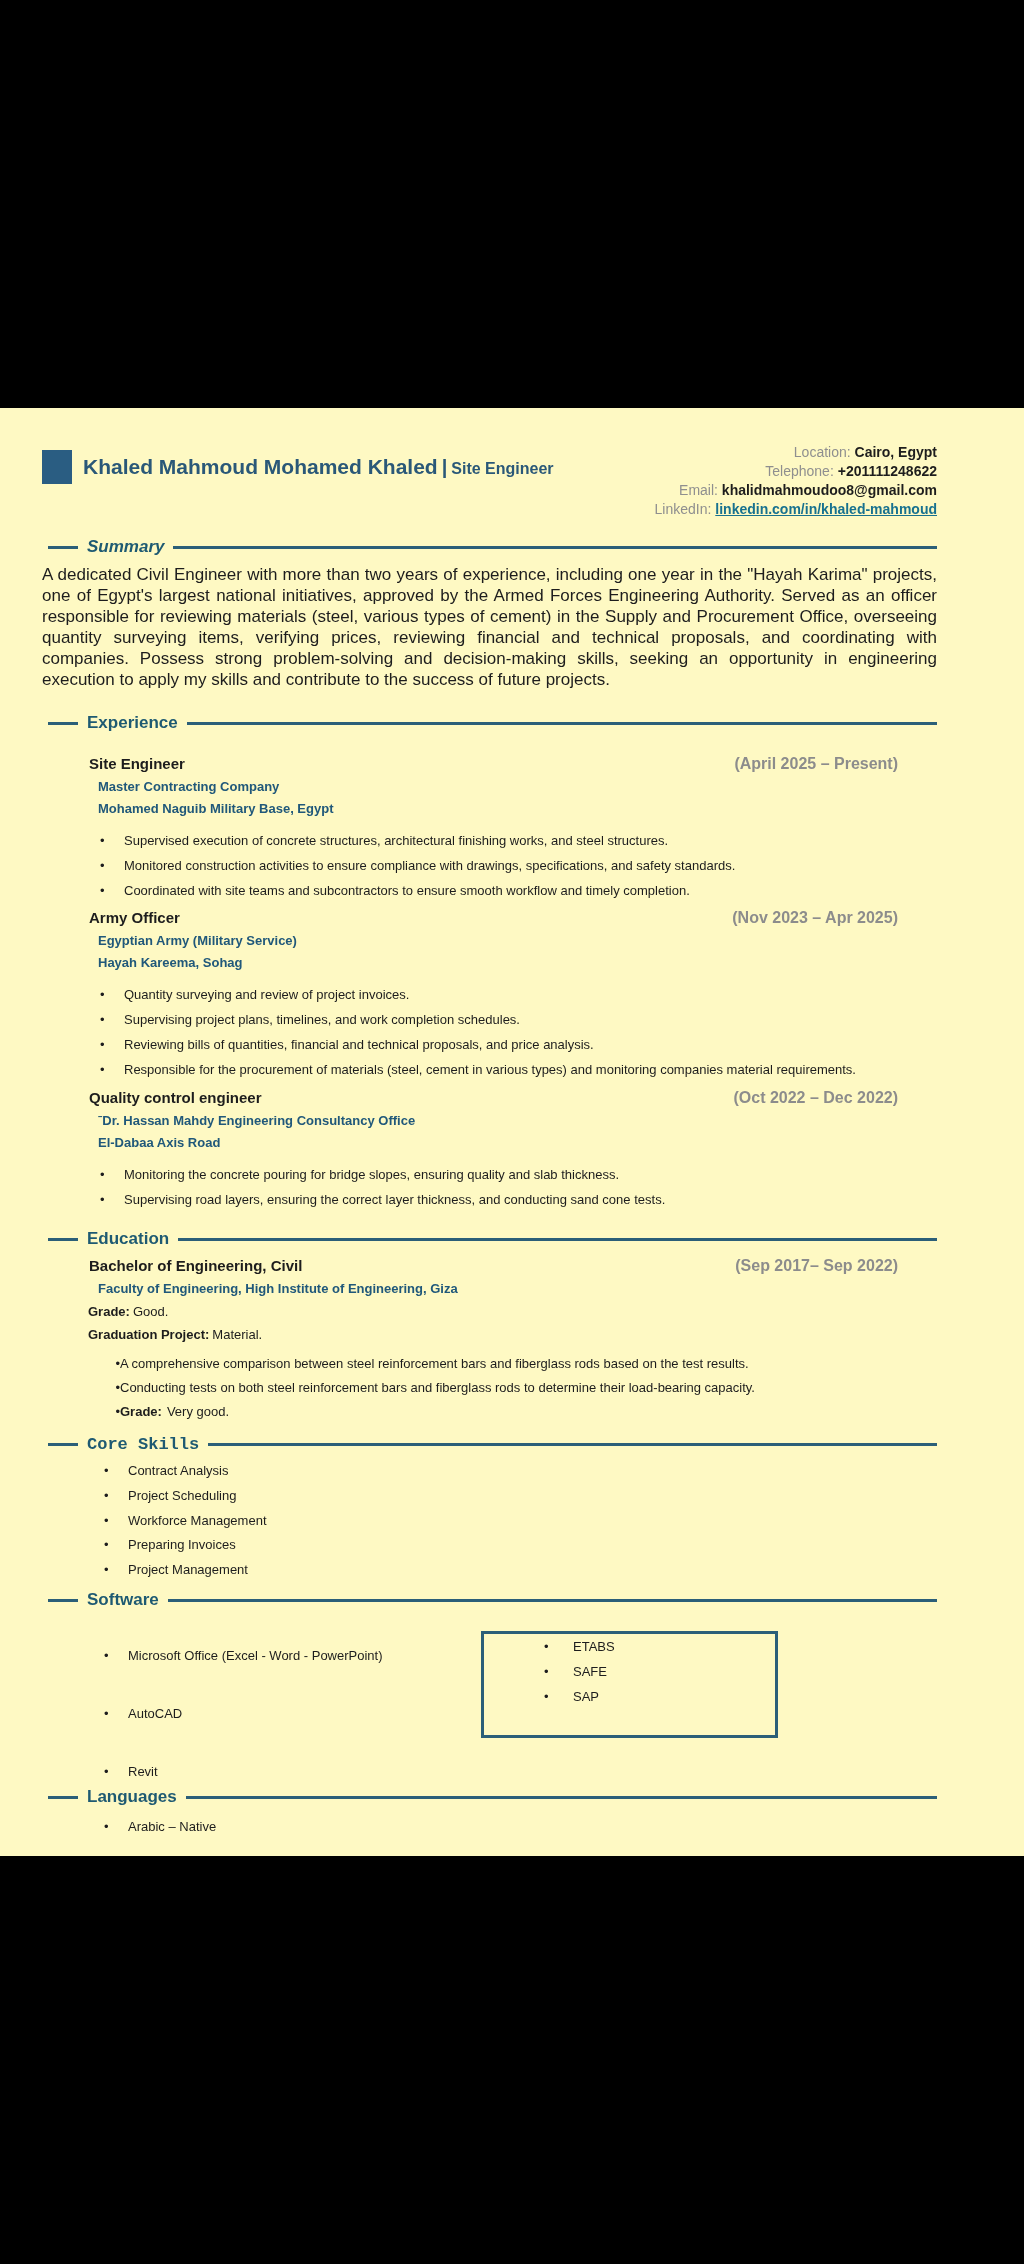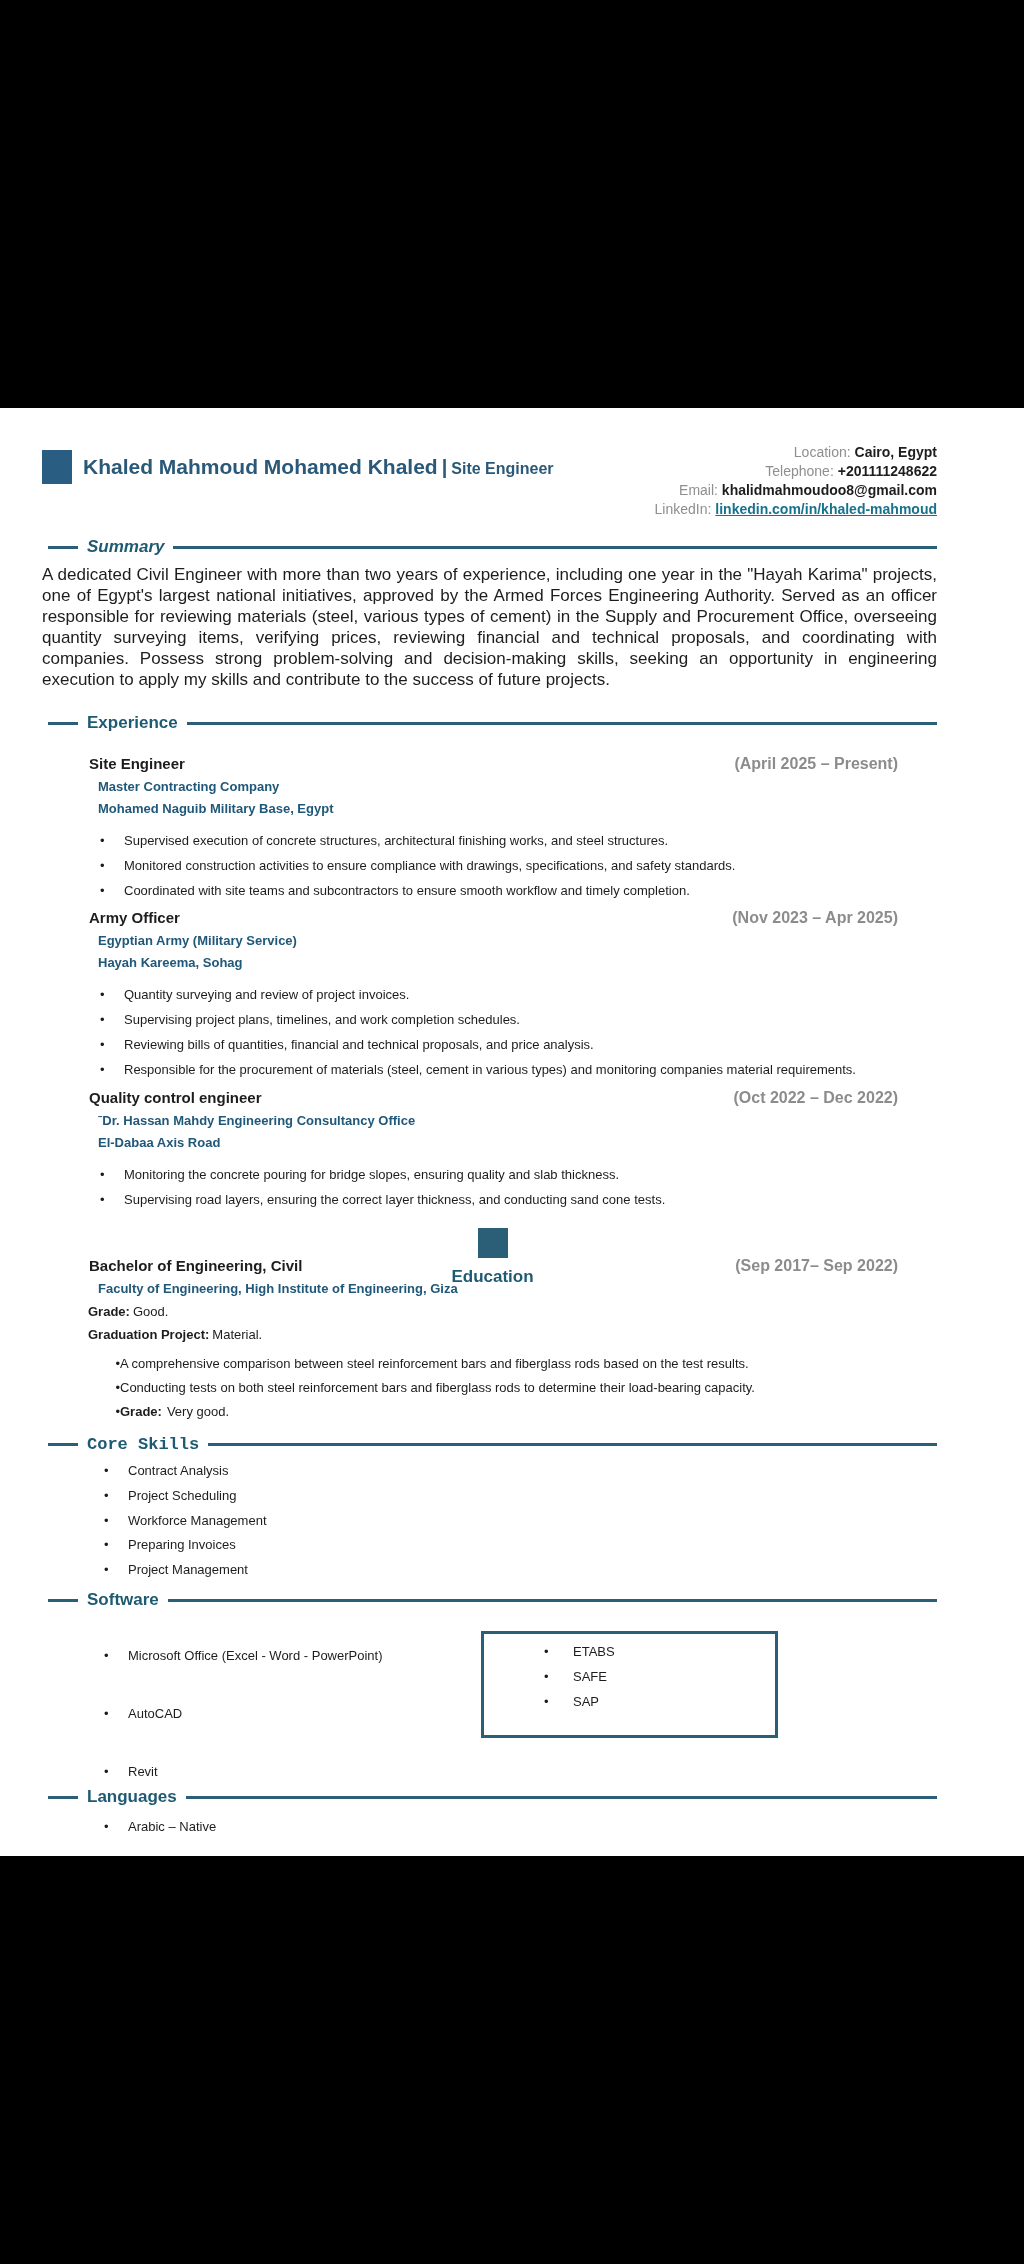--- a/index.html
+++ b/index.html
@@ -2,21 +2,21 @@
 <html><head>
 <meta charset="utf-8">
 <style>
   html,body{margin:0;padding:0;}
   body{
     width:1024px;height:2264px;background:#000;position:relative;
     font-family:"Liberation Sans",sans-serif;
   }
   .doc{
     position:absolute;top:408px;left:0;width:1024px;height:1448px;
-    background:#ffffff;box-sizing:border-box;padding:34px 87px 0 42px;
+    background:#fef9c3;box-sizing:border-box;padding:34px 87px 0 42px;
   }
   
   .hdr-row{display:flex;justify-content:space-between;height:76px;}
   .brand{display:flex;gap:11px;margin-top:8px;align-items:flex-start;}
   .brand-square{width:30px;height:34px;background:#2a5d82;flex:0 0 30px;}
   .name-line{font-weight:bold;color:#2a5878;line-height:34px;white-space:nowrap;}
   .name-main{font-size:21px;}
   .name-sep{font-size:20px;padding:0 4px;}
   .name-role{font-size:16px;}
   .contact{text-align:right;font-size:14px;line-height:19px;color:#1d1d1d;margin-top:1px;}
@@ -42,37 +42,37 @@
   .job-date{font-size:16px;font-weight:bold;color:#8c8c8c;white-space:nowrap;}
   .org{padding-left:56px;color:#20587a;font-weight:bold;font-size:13px;line-height:22px;}
   .bullets{margin-top:8px;}
   .b{display:flex;padding-left:58px;line-height:25px;font-size:13px;color:#1d1d1d;}
   .b::before{content:"\2022";flex:0 0 24px;font-size:13px;}
   .lbl-b{font-weight:bold;padding-right:5px;}
   .j1{margin-top:18px;}
   .j2{margin-top:3px;}
   .j3{margin-top:4px;}
   
-  .edu-head{margin-top:16px;flex-direction:column;}
+  .edu-head{margin-top:16px;}
   .deg-row{margin-top:4px;}
   .school{line-height:22px;}
   .edu-line{padding-left:46px;font-size:13px;color:#1d1d1d;line-height:23px;}
   .edu-line .lbl-b{padding-right:3px;}
   .edu-bullets{margin-top:6px;text-align:right;}
   .edu-bullets .b{line-height:24px;padding-left:54px;}
   
   .core-head{margin-top:9px;font-family:Liberation Mono, monospace;}
   .skill-bullets{margin-top:4px;}
   .skill-bullets .b{line-height:24.6px;padding-left:62px;}
   .soft-head{margin-top:7px;}
   .soft-left{margin-top:4px;}
   .soft-left .b{line-height:26px;padding-left:62px;margin-top:32px;}
   .soft-box{
     position:absolute;left:481px;top:1223px;width:297px;height:107px;
-    border:3px solid #2b5f78;box-sizing:border-box;padding-top:5px;
+    border:3px solid #2b5f78;box-sizing:border-box;
   }
   .soft-box .b{padding-left:60px;line-height:25px;}
   .soft-box .b::before{flex:0 0 29px;}
   .lang-head{margin-top:1px;}
   .lang-bullets{margin-top:6px;}
   .lang-bullets .b{line-height:26px;padding-left:62px;}
 </style>
 </head>
 <body>
 

